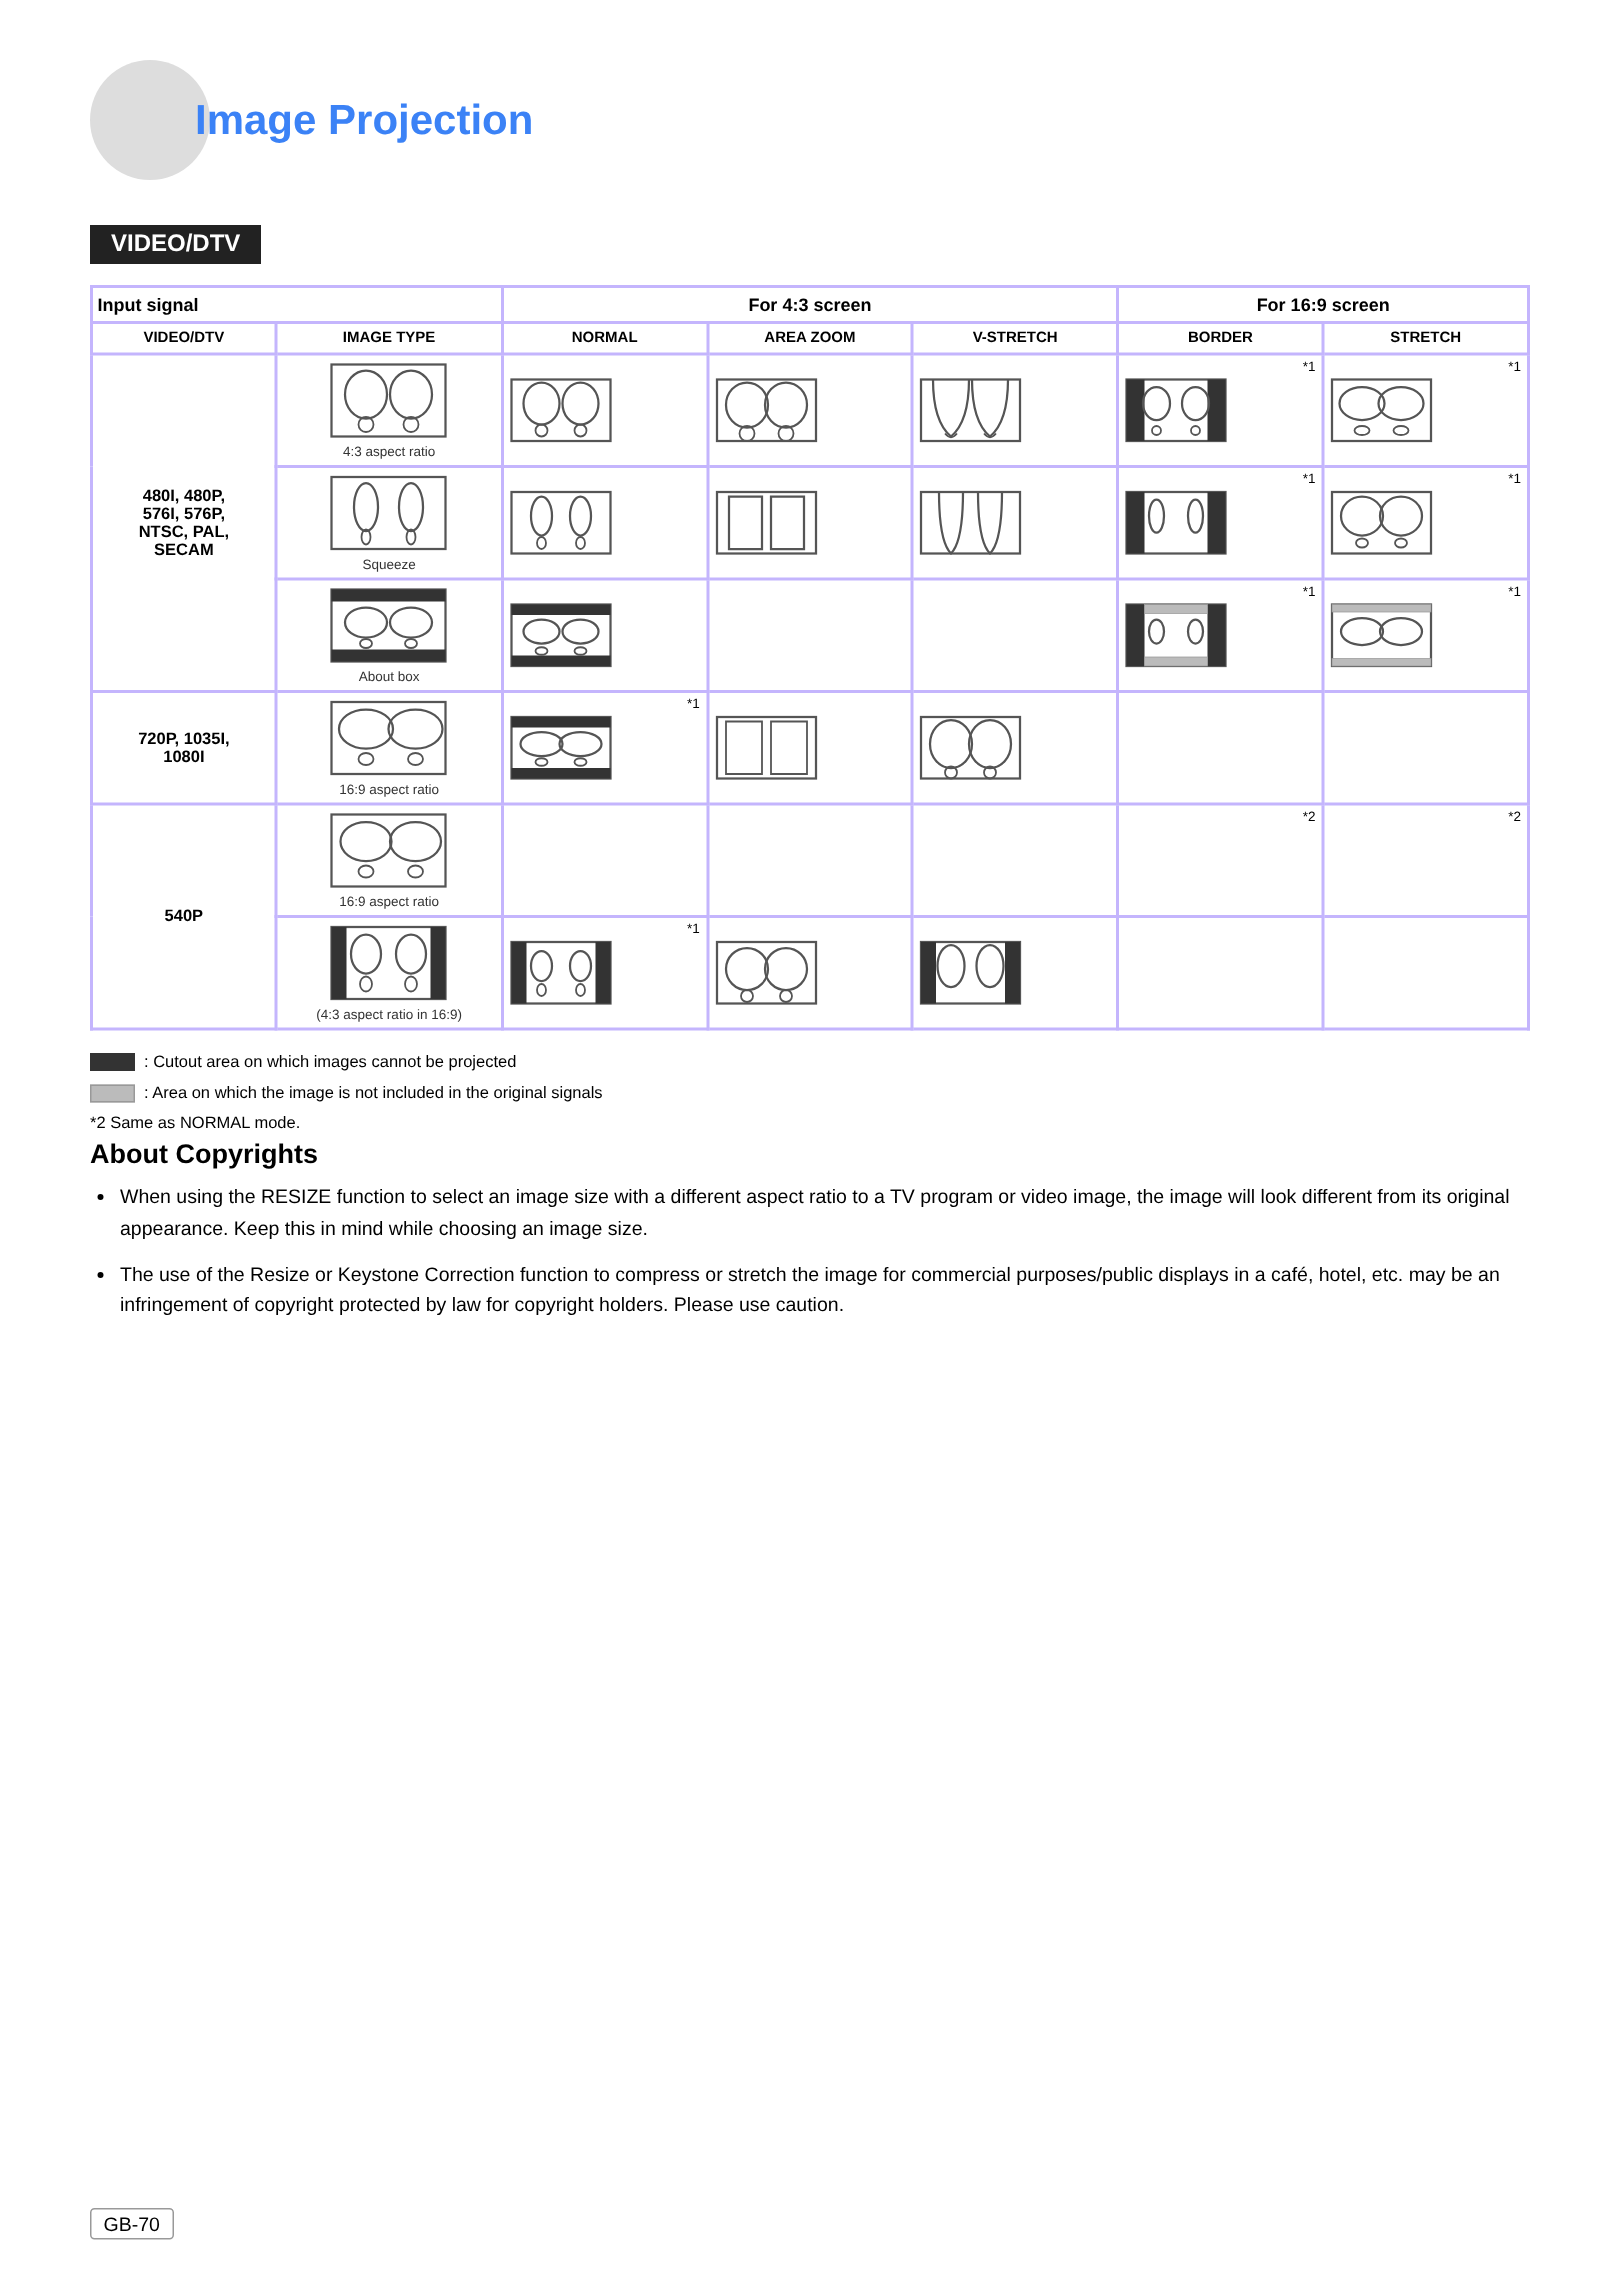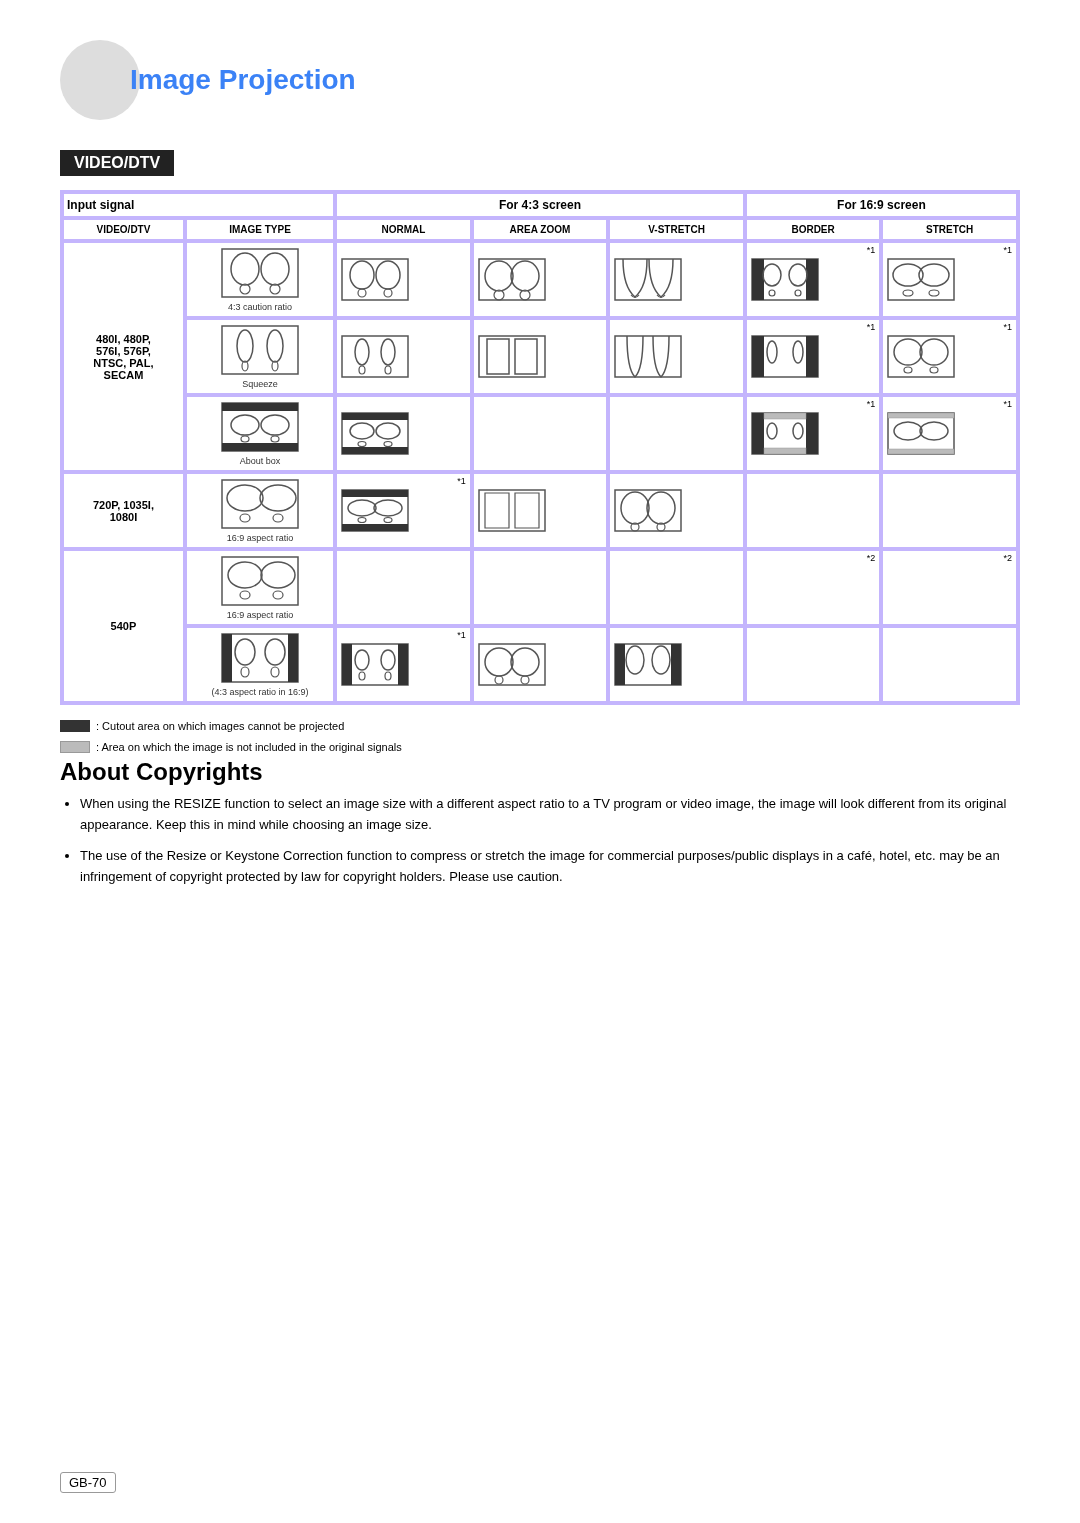--- a/index.html
+++ b/index.html
@@ -47,21 +47,21 @@
     }
 
     
     .proj-table {
       width: 100%;
       border-collapse: collapse;
       border: 1px solid #999;
       margin-bottom: 12px;
     }
     .proj-table th, .proj-table td {
-      border: 4px solid #c4b5fd;
+      border: 2px solid #c4b5fd;
       text-align: center;
       vertical-align: middle;
       padding: 4px 3px;
       font-size: 11px;
     }
     .proj-table th {
       background: #fff;
       font-weight: bold;
     }
     .proj-table .header-top th {
@@ -133,21 +133,21 @@
     .legend-box-light {
       width: 30px;
       height: 12px;
       background: #bbb;
       display: inline-block;
       border: 1px solid #999;
     }
 
     
     .about-copyrights h2 {
-      font-size: 24px;
+      font-size: 18px;
       font-weight: bold;
       margin-bottom: 8px;
     }
     .about-copyrights ul {
       list-style: disc;
       padding-left: 20px;
     }
     .about-copyrights ul li {
       margin-bottom: 10px;
       font-size: 13px;
@@ -211,21 +211,21 @@
             <rect x="2" y="2" width="76" height="48" fill="none" stroke="#555" stroke-width="1.5"></rect>
 
             <ellipse cx="25" cy="22" rx="14" ry="16" fill="none" stroke="#555" stroke-width="1.5"></ellipse>
 
             <ellipse cx="55" cy="22" rx="14" ry="16" fill="none" stroke="#555" stroke-width="1.5"></ellipse>
 
             <ellipse cx="25" cy="42" rx="5" ry="5" fill="none" stroke="#555" stroke-width="1.2"></ellipse>
 
             <ellipse cx="55" cy="42" rx="5" ry="5" fill="none" stroke="#555" stroke-width="1.2"></ellipse>
           </svg>
-          <span class="img-label">4:3 caution ratio</span>
+          <span class="img-label">4:3 aspect ratio</span>
         </div>
       </td>
 
       <td>
         <svg class="proj-icon" width="70" height="45" viewBox="0 0 70 45">
           <rect x="2" y="2" width="66" height="41" fill="none" stroke="#555" stroke-width="1.5"></rect>
           <ellipse cx="22" cy="18" rx="12" ry="14" fill="none" stroke="#555" stroke-width="1.5"></ellipse>
           <ellipse cx="48" cy="18" rx="12" ry="14" fill="none" stroke="#555" stroke-width="1.5"></ellipse>
           <ellipse cx="22" cy="36" rx="4" ry="4" fill="none" stroke="#555" stroke-width="1.2"></ellipse>
           <ellipse cx="48" cy="36" rx="4" ry="4" fill="none" stroke="#555" stroke-width="1.2"></ellipse>
@@ -554,20 +554,21 @@
 
 <div class="footnote-area">
   <div class="legend-row">
     <span class="legend-box-dark"></span>
     <span>: Cutout area on which images cannot be projected</span>
   </div>
   <div class="legend-row">
     <span class="legend-box-light"></span>
     <span>: Area on which the image is not included in the original signals</span>
   </div>
+  <div>*2 Same as NORMAL mode.</div>
 </div>
 
 
 <div class="about-copyrights">
   <h2>About Copyrights</h2>
   <ul>
     <li>When using the RESIZE function to select an image size with a different aspect ratio to a TV program or video image, the image will look different from its original appearance. Keep this in mind while choosing an image size.</li>
     <li>The use of the Resize or Keystone Correction function to compress or stretch the image for commercial purposes/public displays in a café, hotel, etc. may be an infringement of copyright protected by law for copyright holders. Please use caution.</li>
   </ul>
 </div>

